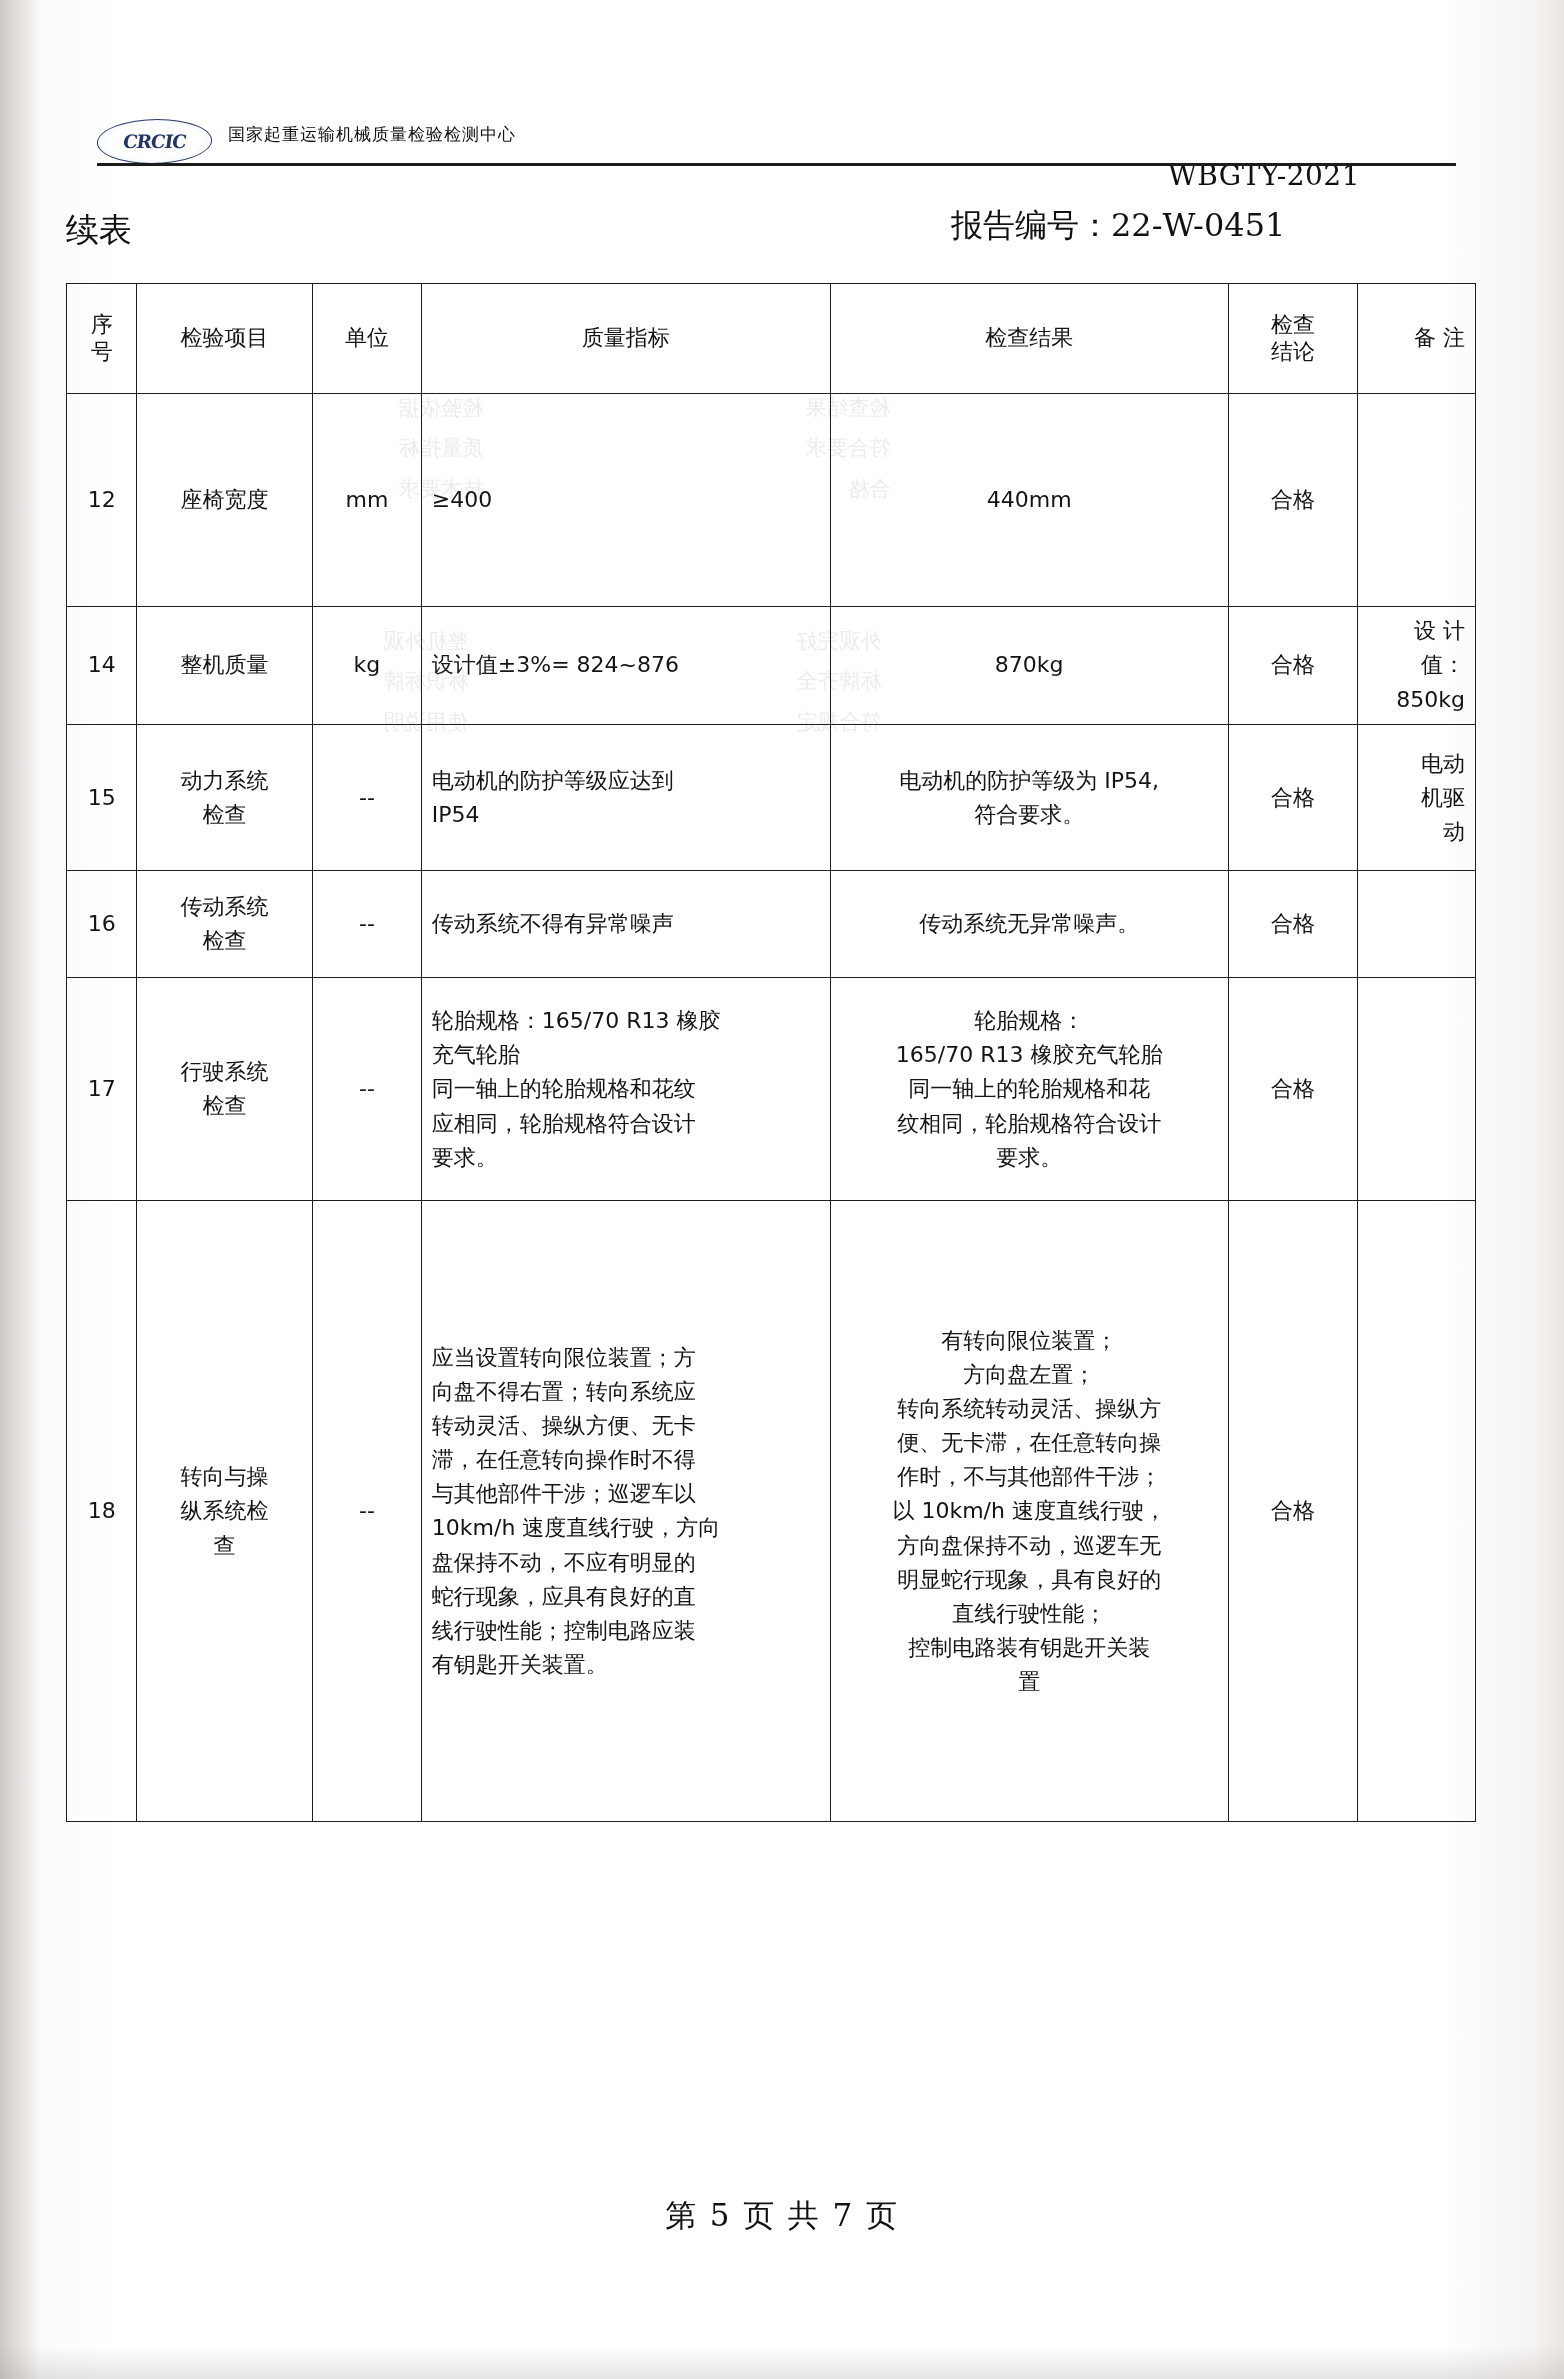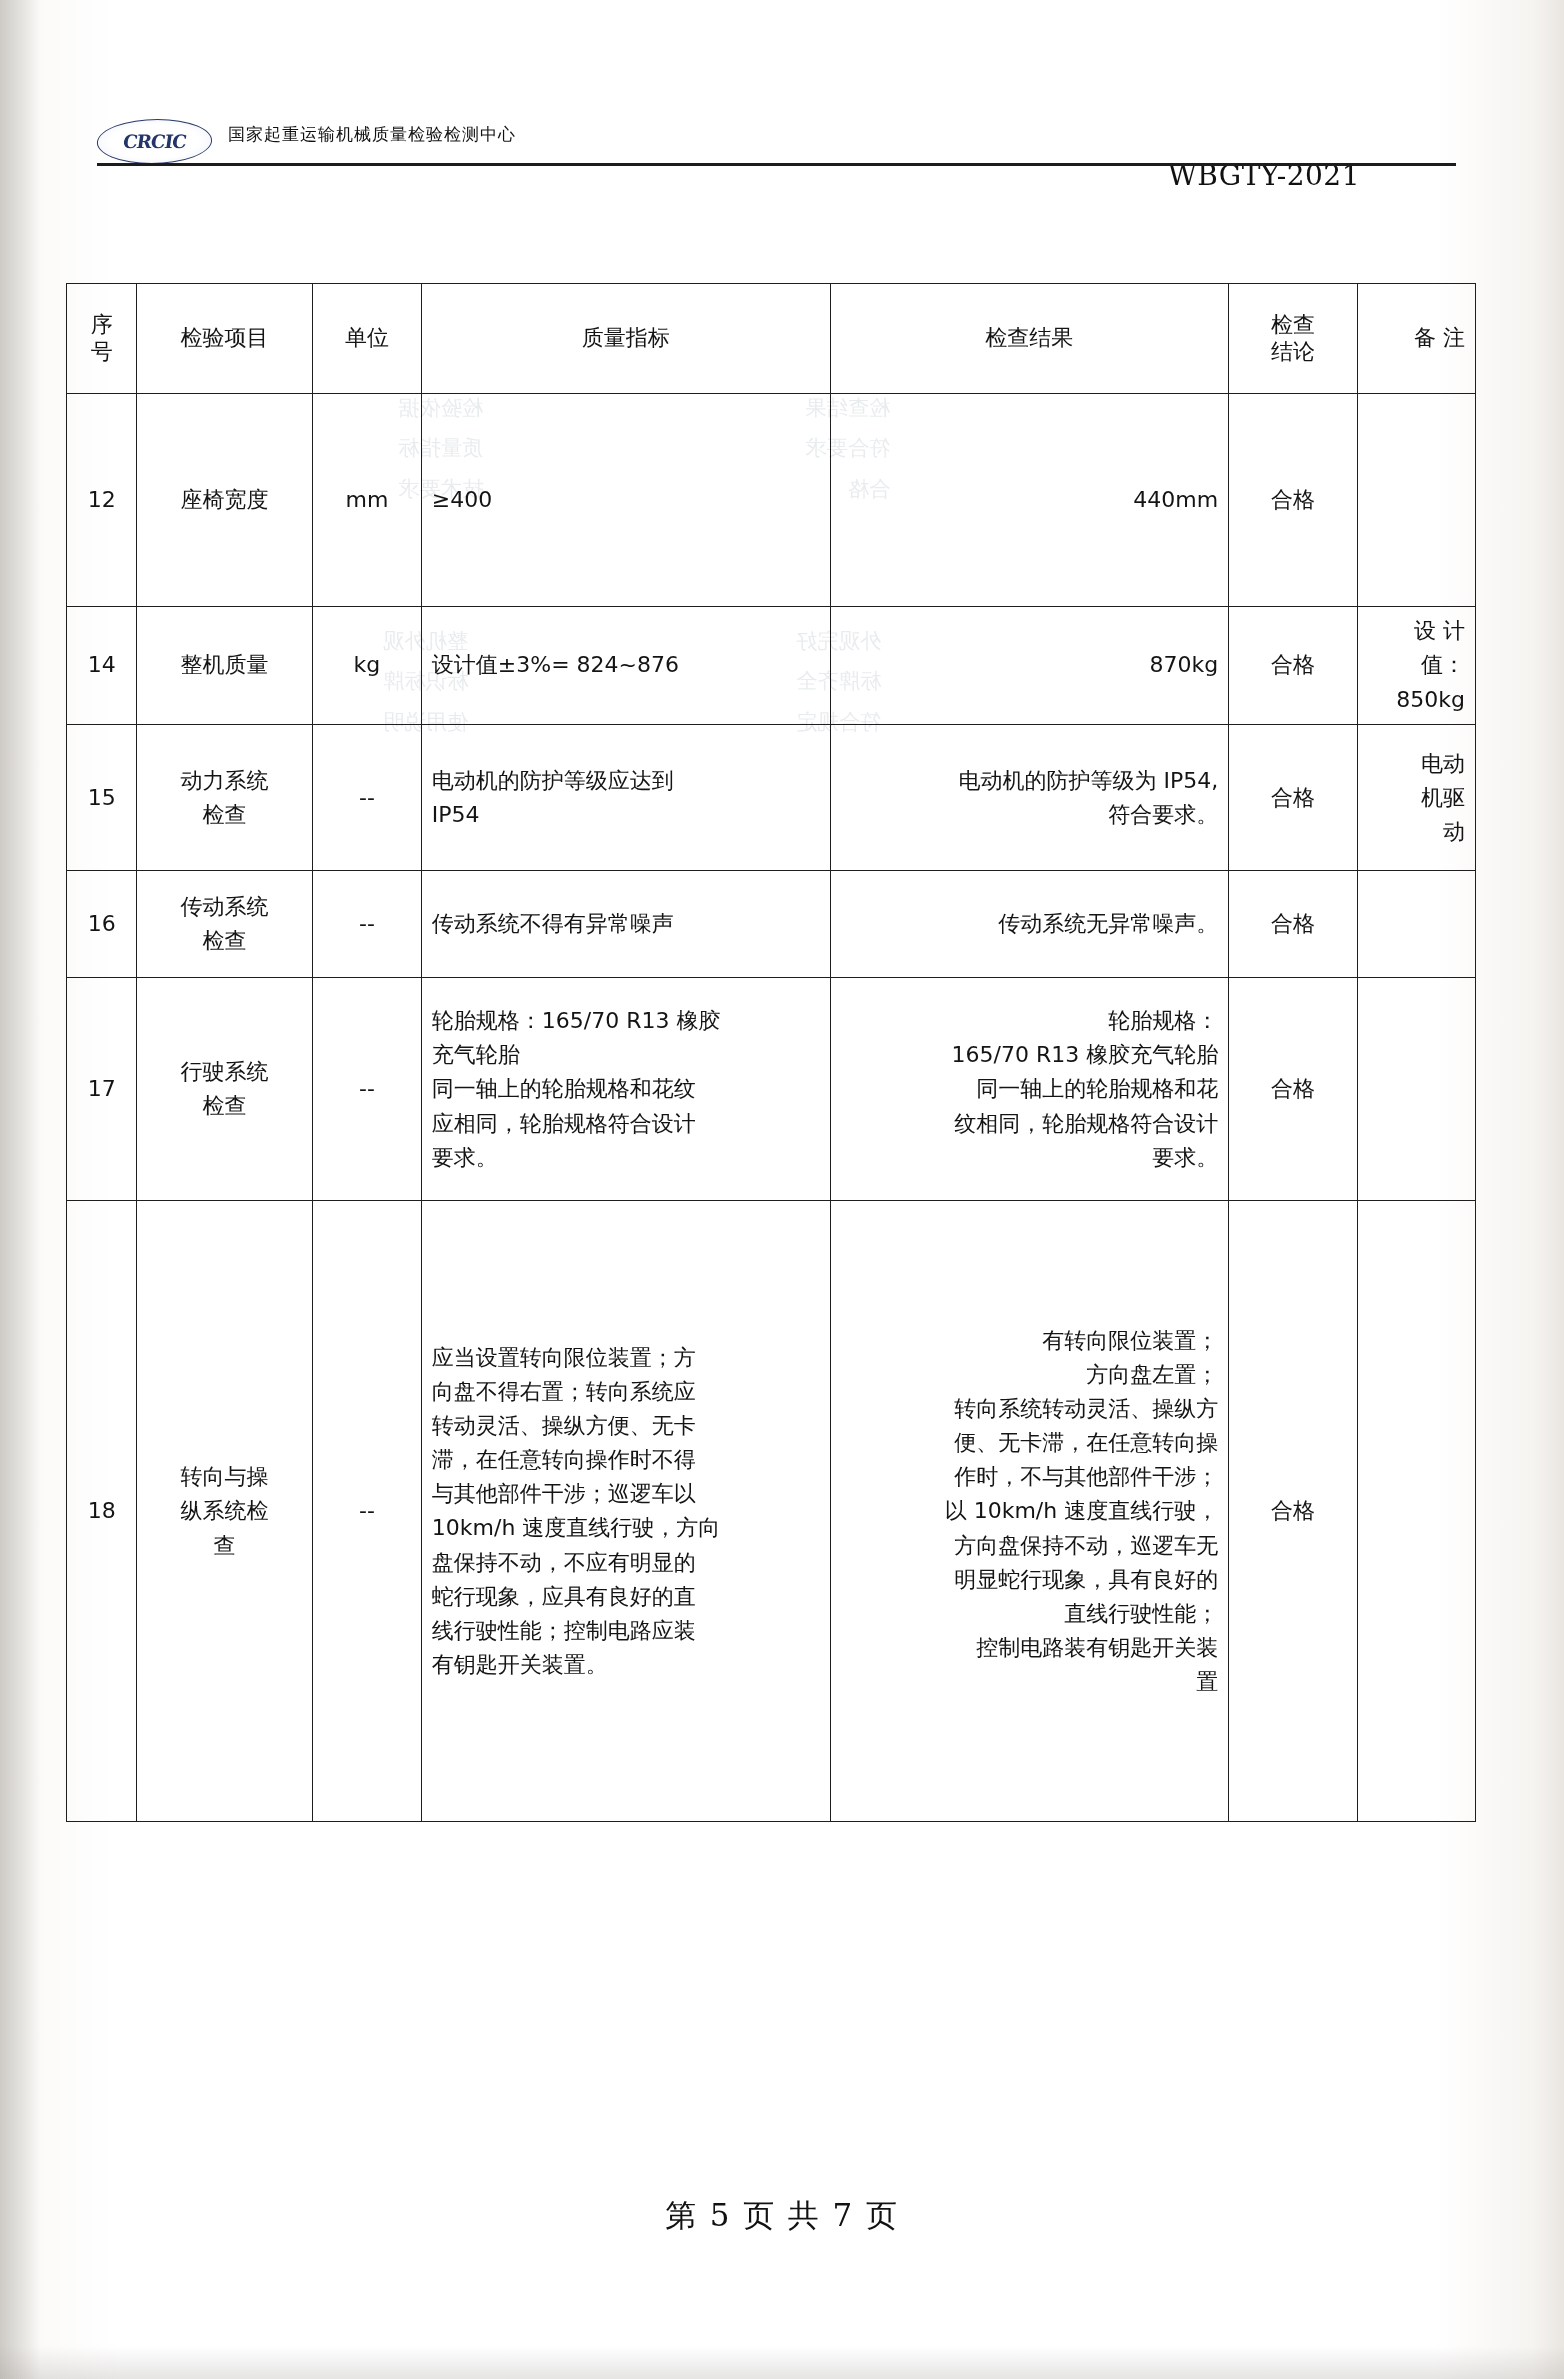--- a/index.html
+++ b/index.html
@@ -147,21 +147,21 @@
     padding: 11.6px 5.8px;
     height: 93px;
   }
   .hdr .two-line {
     line-height: 1.25;
   }
   td.c-no      { width: 50px;  text-align: center; }
   td.c-item    { width: 155px; text-align: center; }
   td.c-unit    { width: 89px;  text-align: center; }
   td.c-spec    { width: 388px; text-align: left; }
-  td.c-result  { width: 378px; text-align: right; }
+  td.c-result  { width: 378px; text-align: center; }
   td.c-concl   { width: 109px; text-align: center; }
   td.c-remark  { width: 97px; text-align: right; }
 
   td.center { text-align: center; }
   .cellpad { padding: 13.6px 13.6px; }
 
   .tall-12 { height: 213px; }
   .tall-13 { height: 194px; }
   .row-14 { height: 116px; }
   .row-15 { height: 146px; }
@@ -231,20 +231,26 @@
 标牌齐全
 符合规定</div>
 
   <div class="header">
     <div class="logo">CRCIC</div>
     <div class="org-name">国家起重运输机械质量检验检测中心</div>
     <div class="doc-code">WBGTY-2021</div>
     <div class="header-rule"></div>
   </div>
 
+  <div class="title-row">
+    <div class="cont-label">续表</div>
+    <div class="report-no">
+      <span>报告编号：</span><span class="val">22-W-0451</span>
+    </div>
+  </div>
 
   <div class="table-wrap">
     <table class="report">
       <tbody>
           <tr class="hdr">
         <td class="c-no two-line multiline">序
 号</td>
         <td class="c-item">检验项目</td>
         <td class="c-unit">单位</td>
         <td class="c-spec center">质量指标</td>

